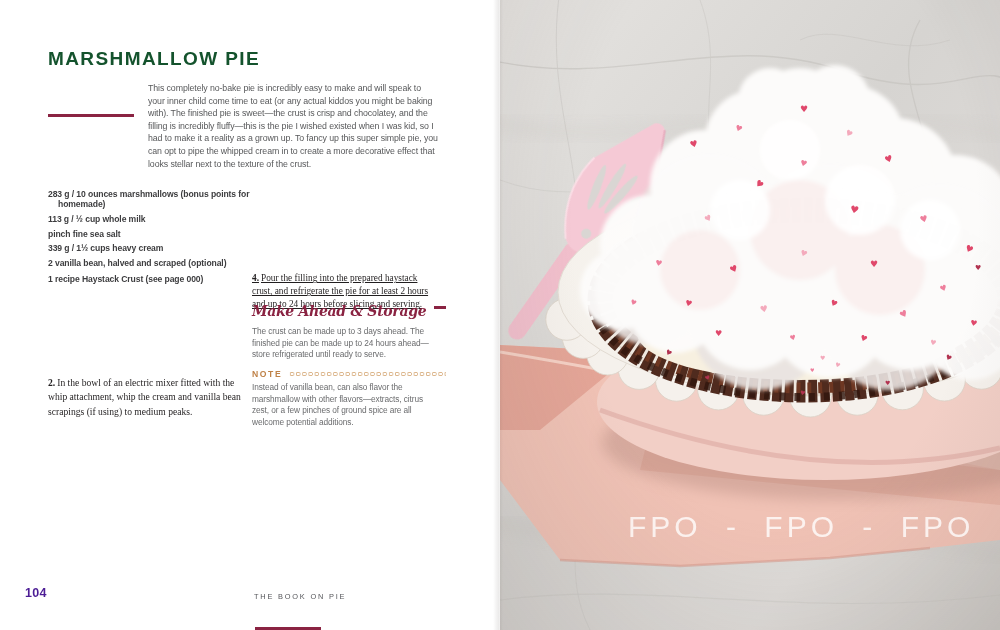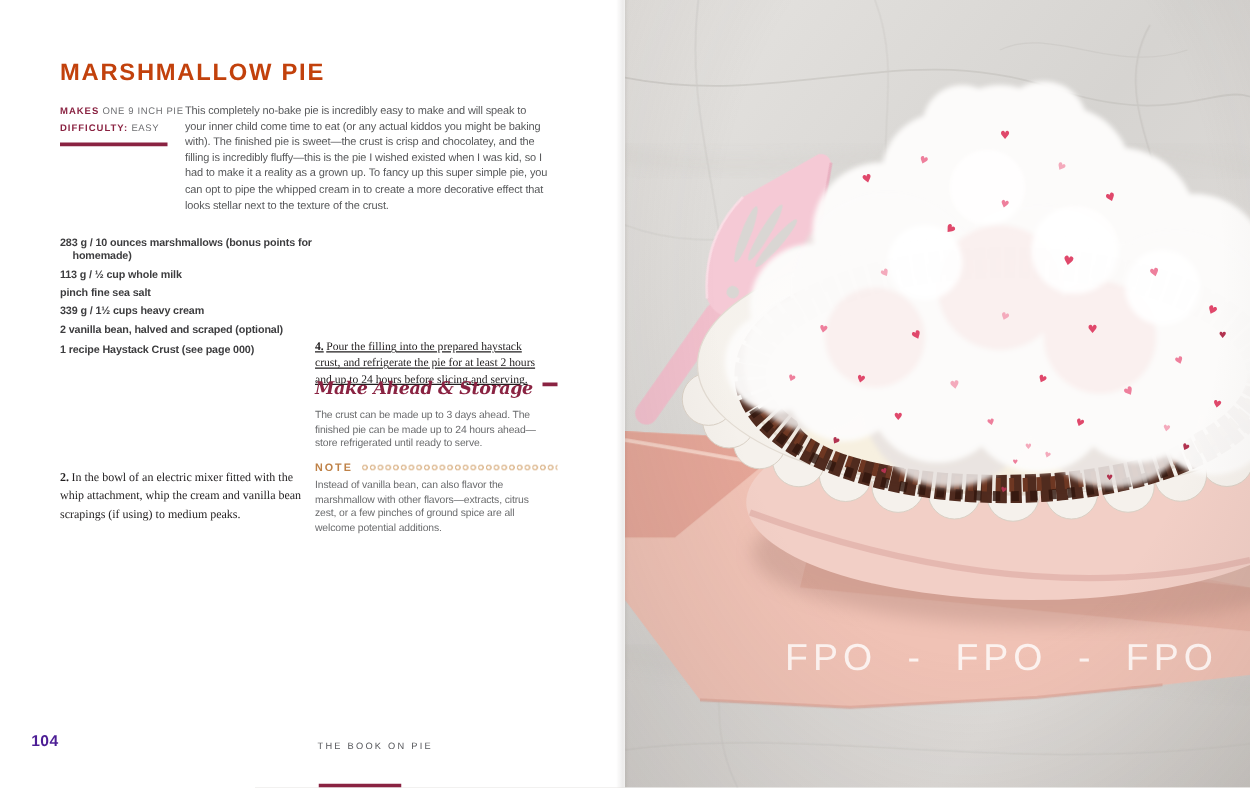--- a/index.html
+++ b/index.html
@@ -3,21 +3,21 @@
 <meta charset="utf-8">
 <style>
   html,body{margin:0;padding:0;}
   body{width:1000px;height:630px;position:relative;overflow:hidden;background:#fff;
        font-family:"Liberation Sans",sans-serif;}
   .spread{position:absolute;inset:0;}
 
   
   .page-left{position:absolute;left:0;top:0;width:500px;height:630px;background:#ffffff;}
   .abs{position:absolute;}
-  .title{left:48px;top:48px;font-size:19px;font-weight:800;letter-spacing:1.4px;color:#c2410c;}
+  .title{left:48px;top:48px;font-size:19px;font-weight:800;letter-spacing:1.4px;color:#14532d;}
   .meta{left:48px;top:82px;font-size:7.6px;letter-spacing:.5px;line-height:14px;color:#6f7073;}
   .meta b{color:#8a2342;font-weight:bold;letter-spacing:.8px;}
   .rule-maroon{left:48px;top:114px;width:86px;height:3px;background:#8a2342;}
   .intro{left:148px;top:82px;width:292px;font-size:8.8px;line-height:12.6px;color:#57585a;letter-spacing:-.1px;}
   .ingredients{left:48px;top:189px;width:202px;font-size:8.6px;font-weight:bold;color:#3d3d3f;letter-spacing:-.1px;}
   .ing{padding-left:10px;text-indent:-10px;margin-bottom:4.2px;line-height:10.4px;}
   .ing-extra{left:48px;top:274px;width:202px;font-size:8.6px;font-weight:bold;color:#3d3d3f;letter-spacing:-.1px;}
   .step{font-family:"Liberation Serif",serif;color:#211e1f;}
   .step b{margin-right:2px;}
   .s1{left:48px;top:290px;width:205px;font-size:9.6px;line-height:14.6px;}
@@ -52,24 +52,20 @@
      background:linear-gradient(to right, rgba(0,0,0,0), rgba(70,60,55,.10) 55%, rgba(0,0,0,0));}
 </style>
 </head>
 <body>
 
 <div class="spread">
 
   <div class="page-left">
     <div class="abs title">MARSHMALLOW PIE</div>
 
-    <div class="abs meta">
-      <div><b>MAKES</b> <span>ONE 9 INCH PIE</span></div>
-      <div><b>DIFFICULTY:</b> <span>EASY</span></div>
-    </div>
     <div class="abs rule-maroon"></div>
 
     <div class="abs intro">This completely no-bake pie is incredibly easy to make and will speak to your inner child come time to eat (or any actual kiddos you might be baking with). The finished pie is sweet—the crust is crisp and chocolatey, and the filling is incredibly fluffy—this is the pie I wished existed when I was kid, so I had to make it a reality as a grown up. To fancy up this super simple pie, you can opt to pipe the whipped cream in to create a more decorative effect that looks stellar next to the texture of the crust.</div>
 
     <div class="abs ingredients">
       <div class="ing">283 g / 10 ounces marshmallows (bonus points for homemade)</div>
       <div class="ing">113 g / ½ cup whole milk</div>
       <div class="ing">pinch fine sea salt</div>
       <div class="ing">339 g / 1½ cups heavy cream</div>
       <div class="ing">2 vanilla bean, halved and scraped (optional)</div>

